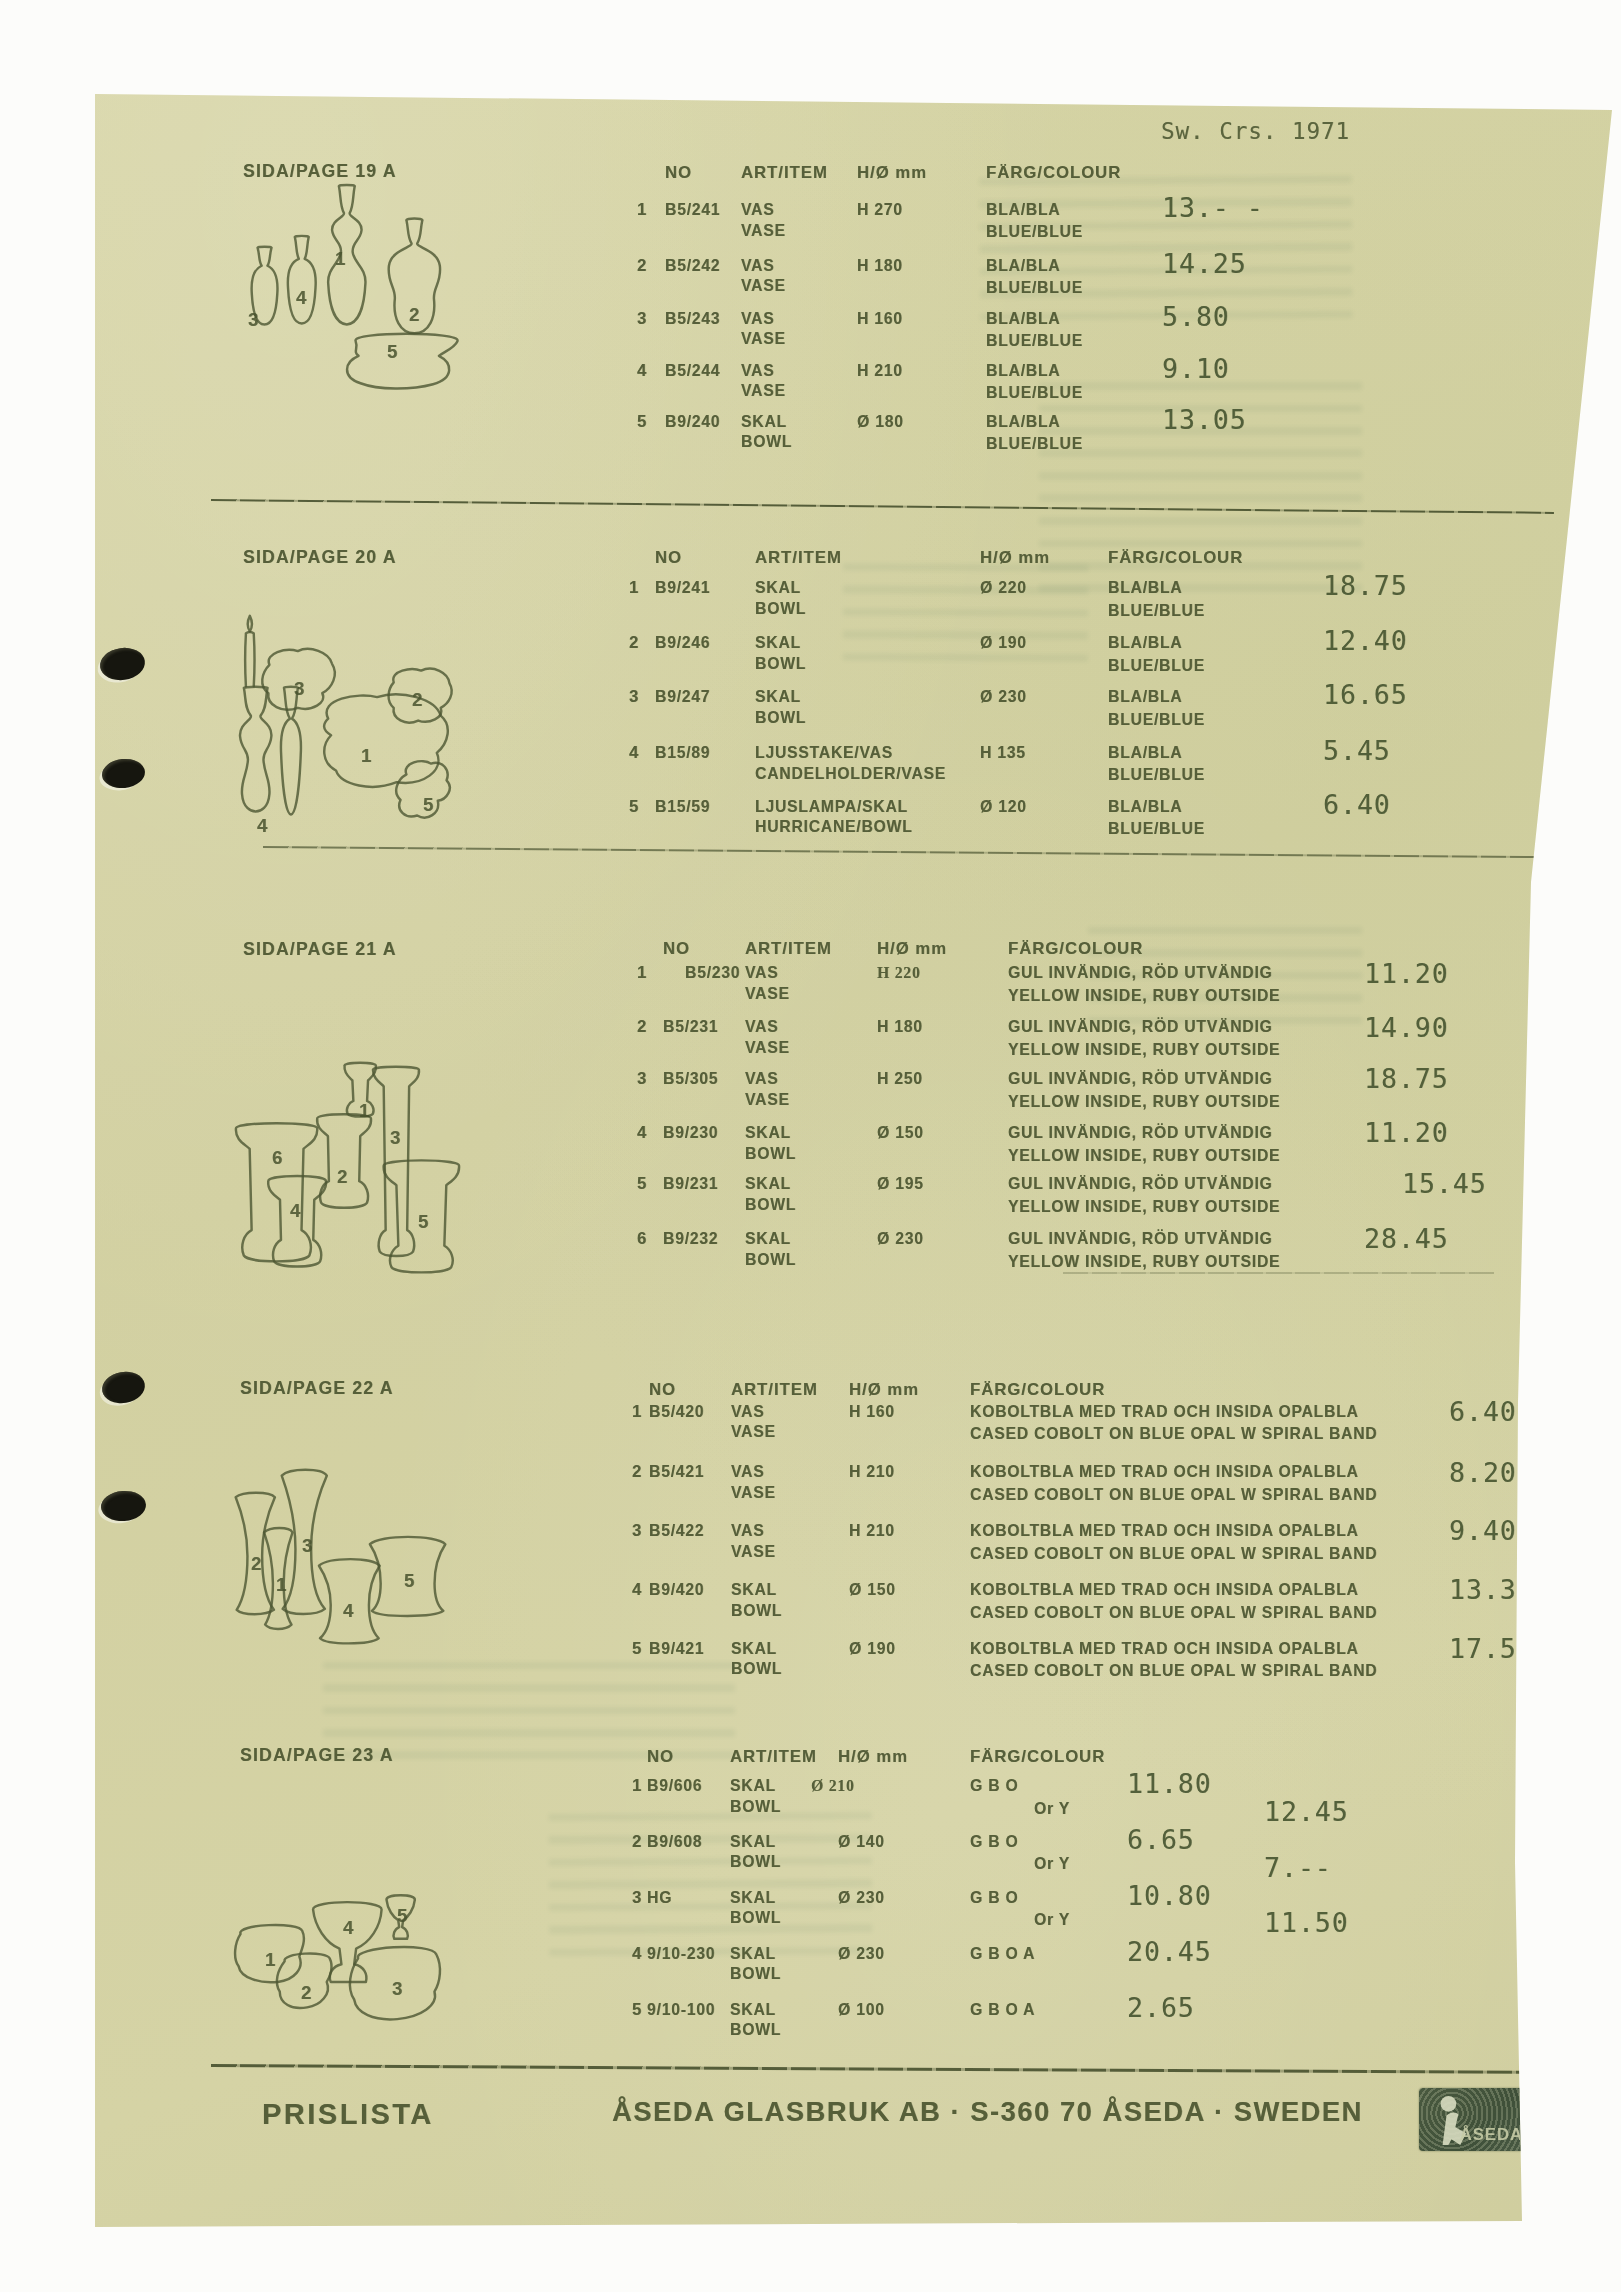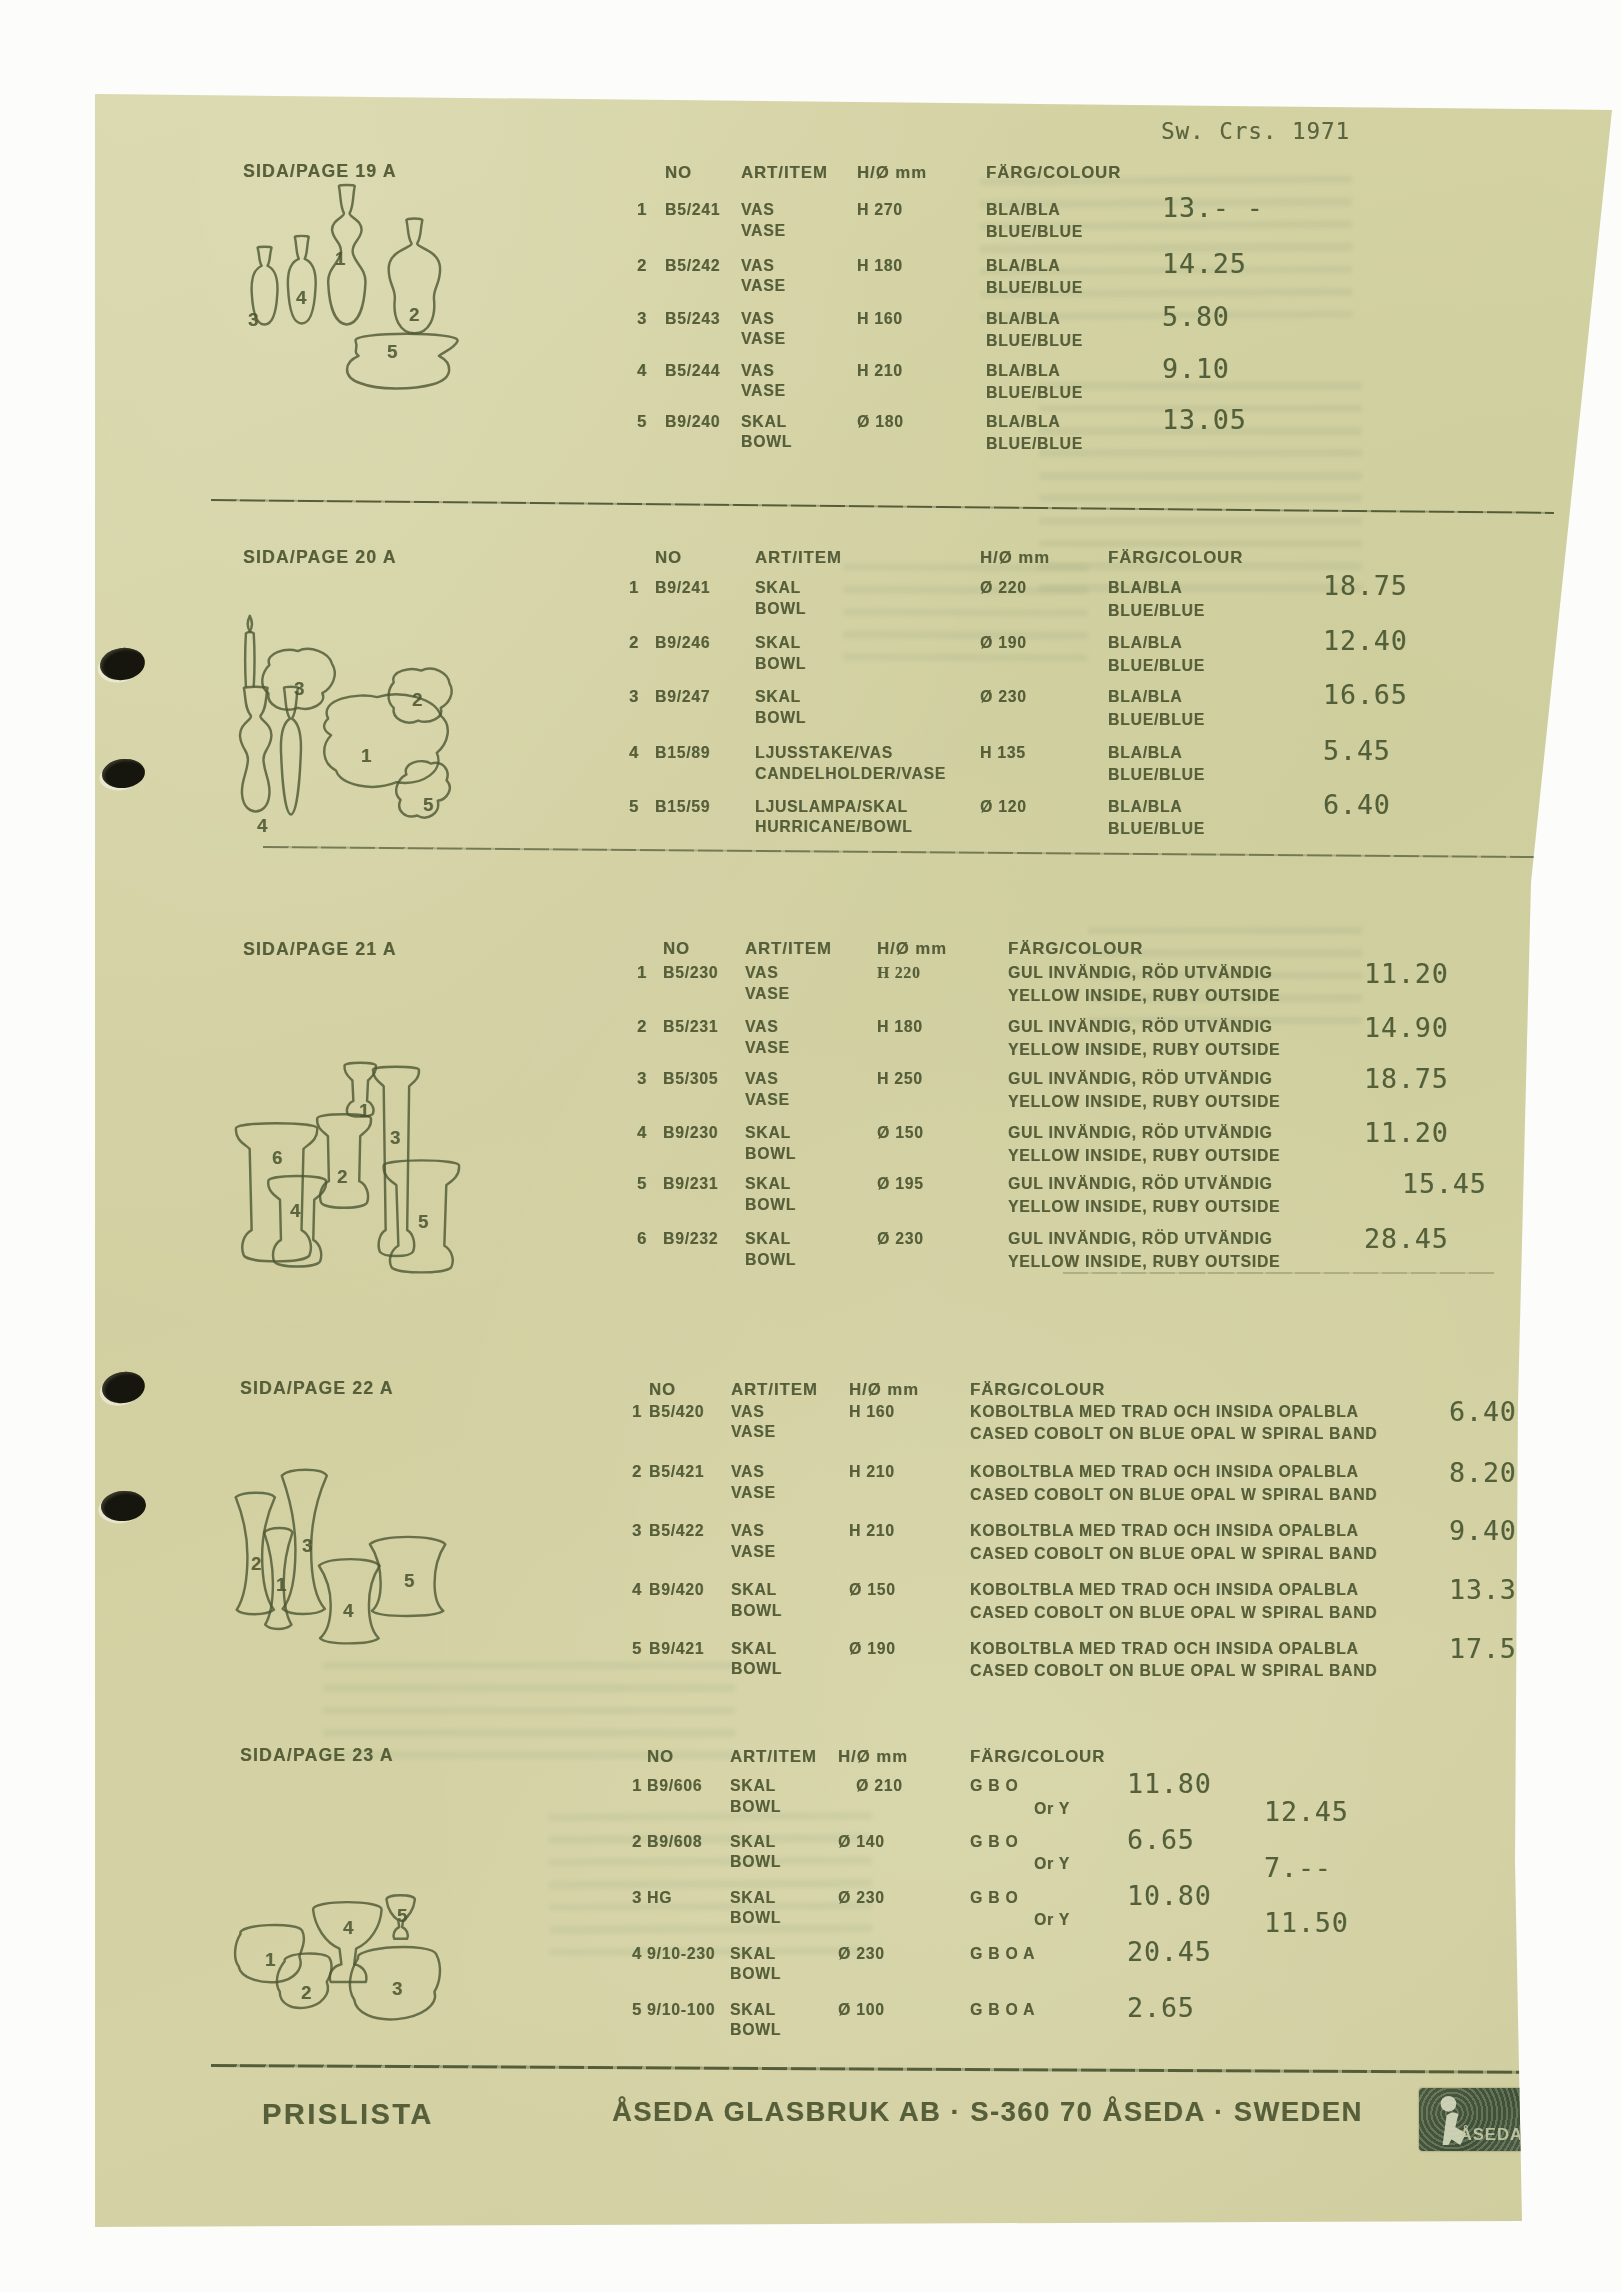--- a/index.html
+++ b/index.html
@@ -214,21 +214,21 @@
         <div class="abs ink fig" style="left: 412px; top: 689px;">2</div>
         <div class="abs ink fig" style="left: 294px; top: 678px;">3</div>
         <div class="abs ink fig" style="left: 257px; top: 815px;">4</div>
         <div class="abs ink fig" style="left: 423px; top: 794px;">5</div>
         <div class="abs ink title" style="left: 243px; top: 939px;">SIDA/PAGE 21 A</div>
         <div class="abs ink hdr" style="left: 663px; top: 939px;">NO</div>
         <div class="abs ink hdr" style="left: 745px; top: 939px;">ART/ITEM</div>
         <div class="abs ink hdr" style="left: 877px; top: 939px;">H/Ø mm</div>
         <div class="abs ink hdr" style="left: 1008px; top: 939px;">FÄRG/COLOUR</div>
         <div class="abs ink num" style="left: 637px; top: 963px;">1</div>
-        <div class="abs ink t16" style="left: 663px; top: 963px;">B5/230</div>
+        <div class="abs ink t16" style="left: 685px; top: 963px;">B5/230</div>
         <div class="abs ink t16" style="left: 745px; top: 963px;">VAS</div>
         <div class="abs ink t16" style="left: 745px; top: 984px;">VASE</div>
         <div class="abs ink t16" style="left: 877px; top: 963px; font-family: Liberation Serif, serif;">H 220</div>
         <div class="abs ink t16" style="left: 1008px; top: 963px;">GUL INVÄNDIG, RÖD UTVÄNDIG</div>
         <div class="abs ink t16" style="left: 1008px; top: 986px;">YELLOW INSIDE, RUBY OUTSIDE</div>
         <div class="abs price" style="left: 1364px; top: 958px;">11.20</div>
         <div class="abs ink num" style="left: 637px; top: 1017px;">2</div>
         <div class="abs ink t16" style="left: 663px; top: 1017px;">B5/231</div>
         <div class="abs ink t16" style="left: 745px; top: 1017px;">VAS</div>
         <div class="abs ink t16" style="left: 745px; top: 1038px;">VASE</div>
@@ -326,21 +326,21 @@
         <div class="abs ink fig" style="left: 404px; top: 1570px;">5</div>
         <div class="abs ink title" style="left: 240px; top: 1745px;">SIDA/PAGE 23 A</div>
         <div class="abs ink hdr" style="left: 647px; top: 1747px;">NO</div>
         <div class="abs ink hdr" style="left: 730px; top: 1747px;">ART/ITEM</div>
         <div class="abs ink hdr" style="left: 838px; top: 1747px;">H/Ø mm</div>
         <div class="abs ink hdr" style="left: 970px; top: 1747px;">FÄRG/COLOUR</div>
         <div class="abs ink num" style="left: 632px; top: 1776px;">1</div>
         <div class="abs ink t16" style="left: 647px; top: 1776px;">B9/606</div>
         <div class="abs ink t16" style="left: 730px; top: 1776px;">SKAL</div>
         <div class="abs ink t16" style="left: 730px; top: 1797px;">BOWL</div>
-        <div class="abs ink t16" style="left: 856px; top: 1776px;">Ø 210</div>
+        <div class="abs ink t16" style="left: 811px; top: 1776px; font-family: Liberation Serif, serif;">Ø 210</div>
         <div class="abs ink t16" style="left: 970px; top: 1776px;">G B O</div>
         <div class="abs ink t16" style="left: 1034px; top: 1799px;">Or Y</div>
         <div class="abs price" style="left: 1127px; top: 1768px;">11.80</div>
         <div class="abs price" style="left: 1264px; top: 1796px;">12.45</div>
         <div class="abs ink num" style="left: 632px; top: 1832px;">2</div>
         <div class="abs ink t16" style="left: 647px; top: 1832px;">B9/608</div>
         <div class="abs ink t16" style="left: 730px; top: 1832px;">SKAL</div>
         <div class="abs ink t16" style="left: 730px; top: 1852px;">BOWL</div>
         <div class="abs ink t16" style="left: 838px; top: 1832px;">Ø 140</div>
         <div class="abs ink t16" style="left: 970px; top: 1832px;">G B O</div>

